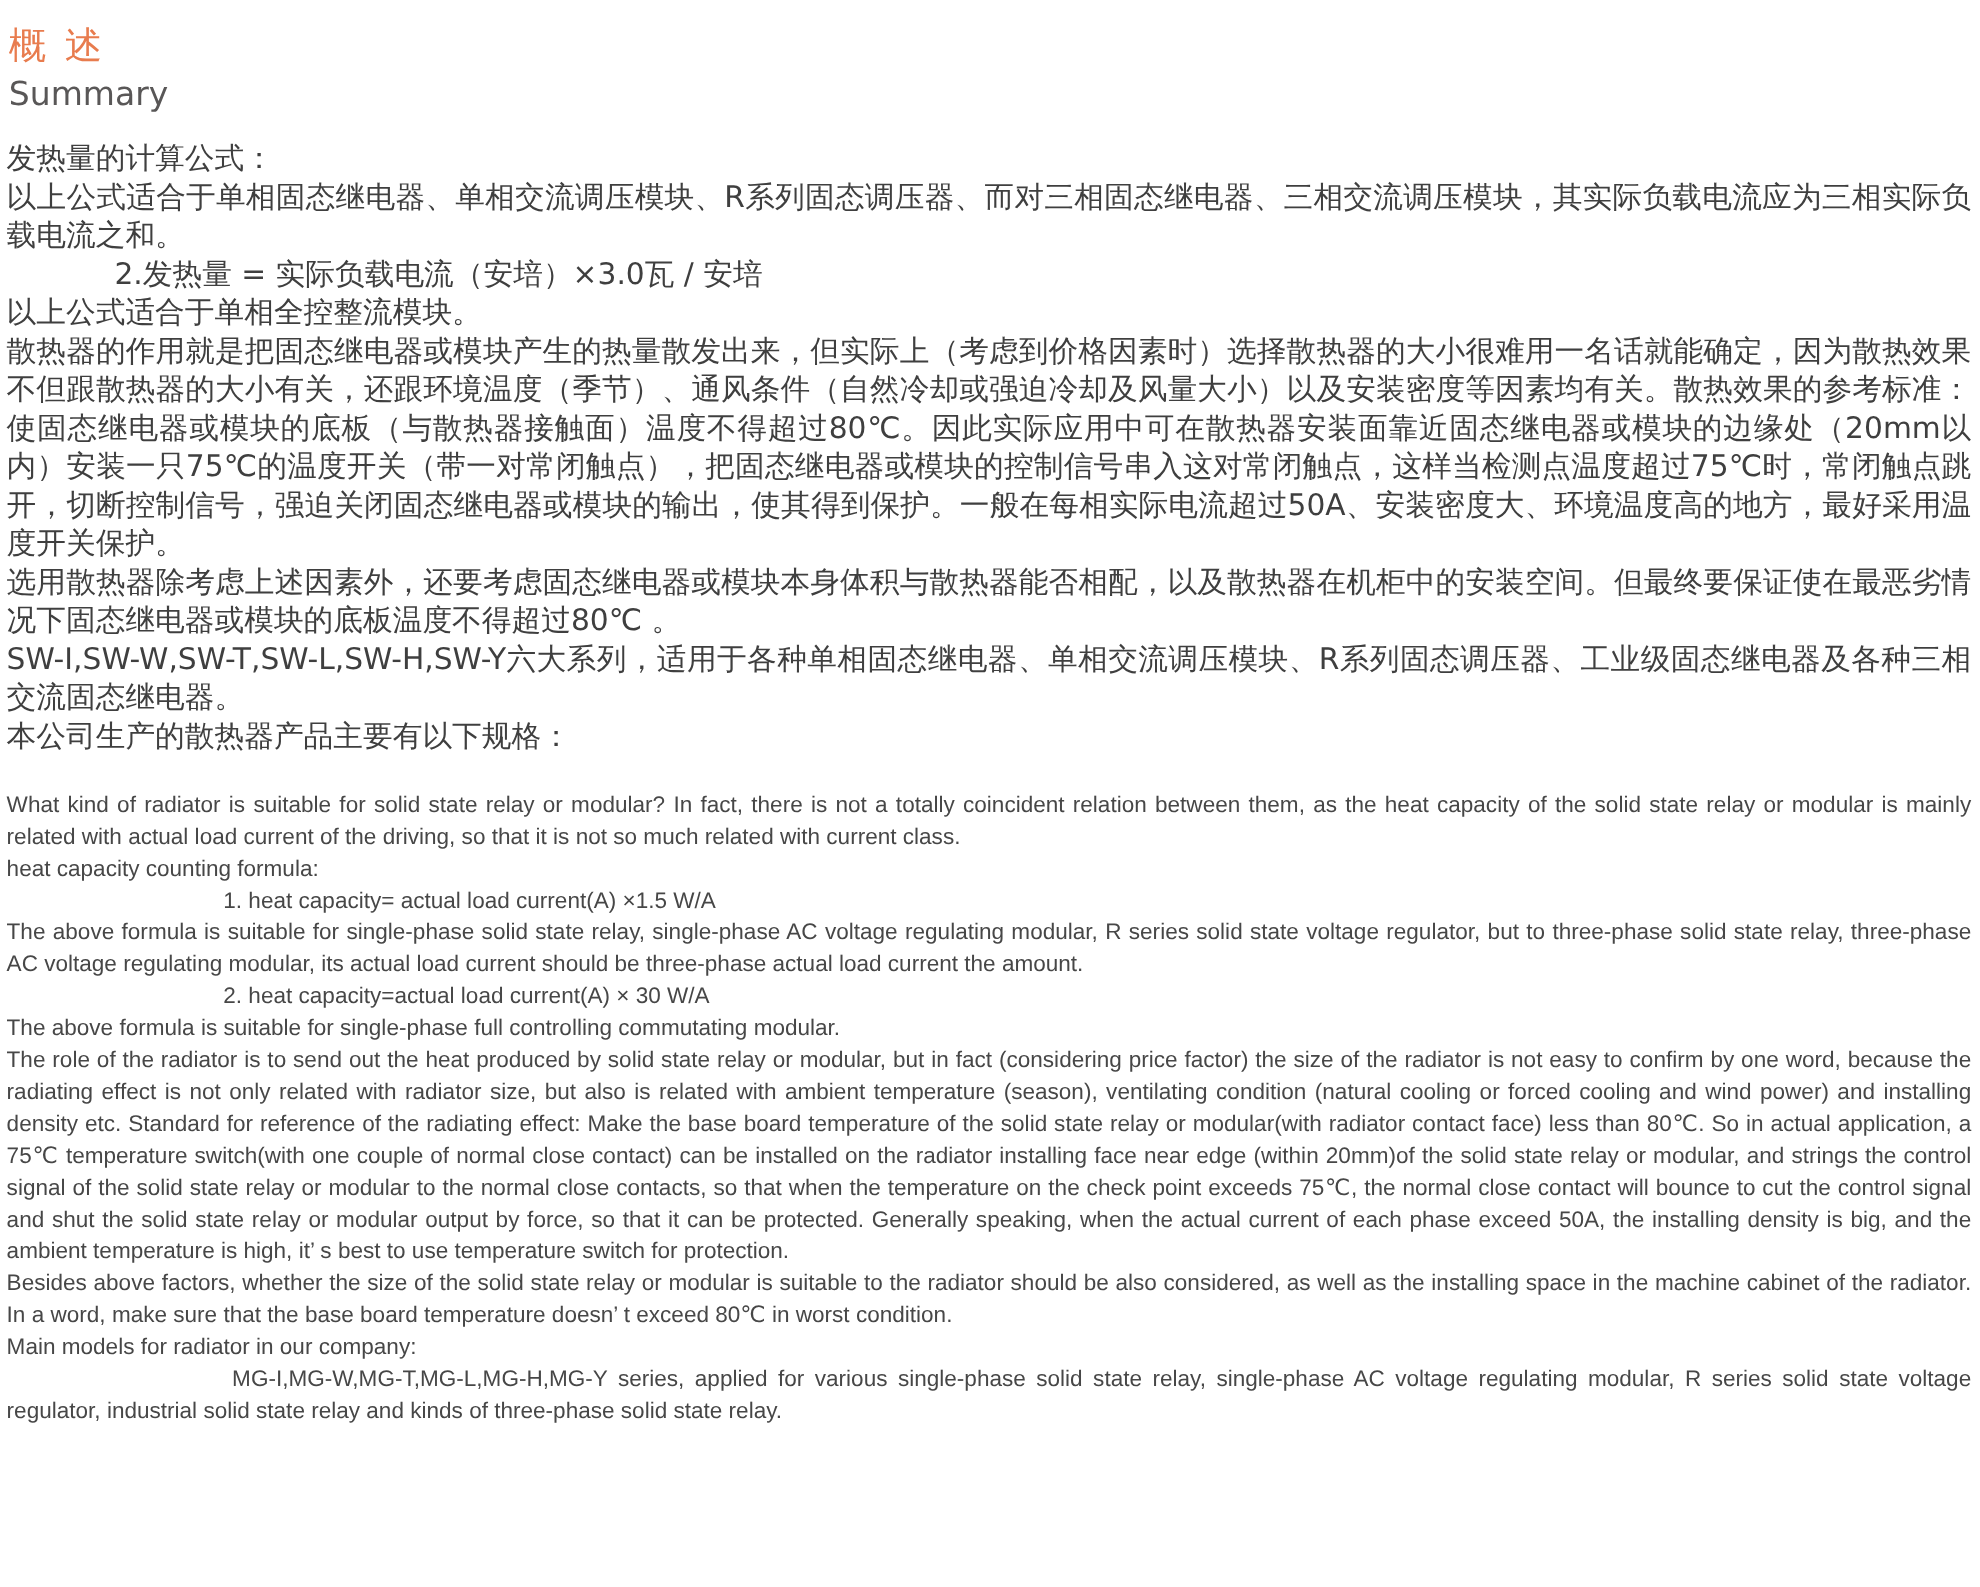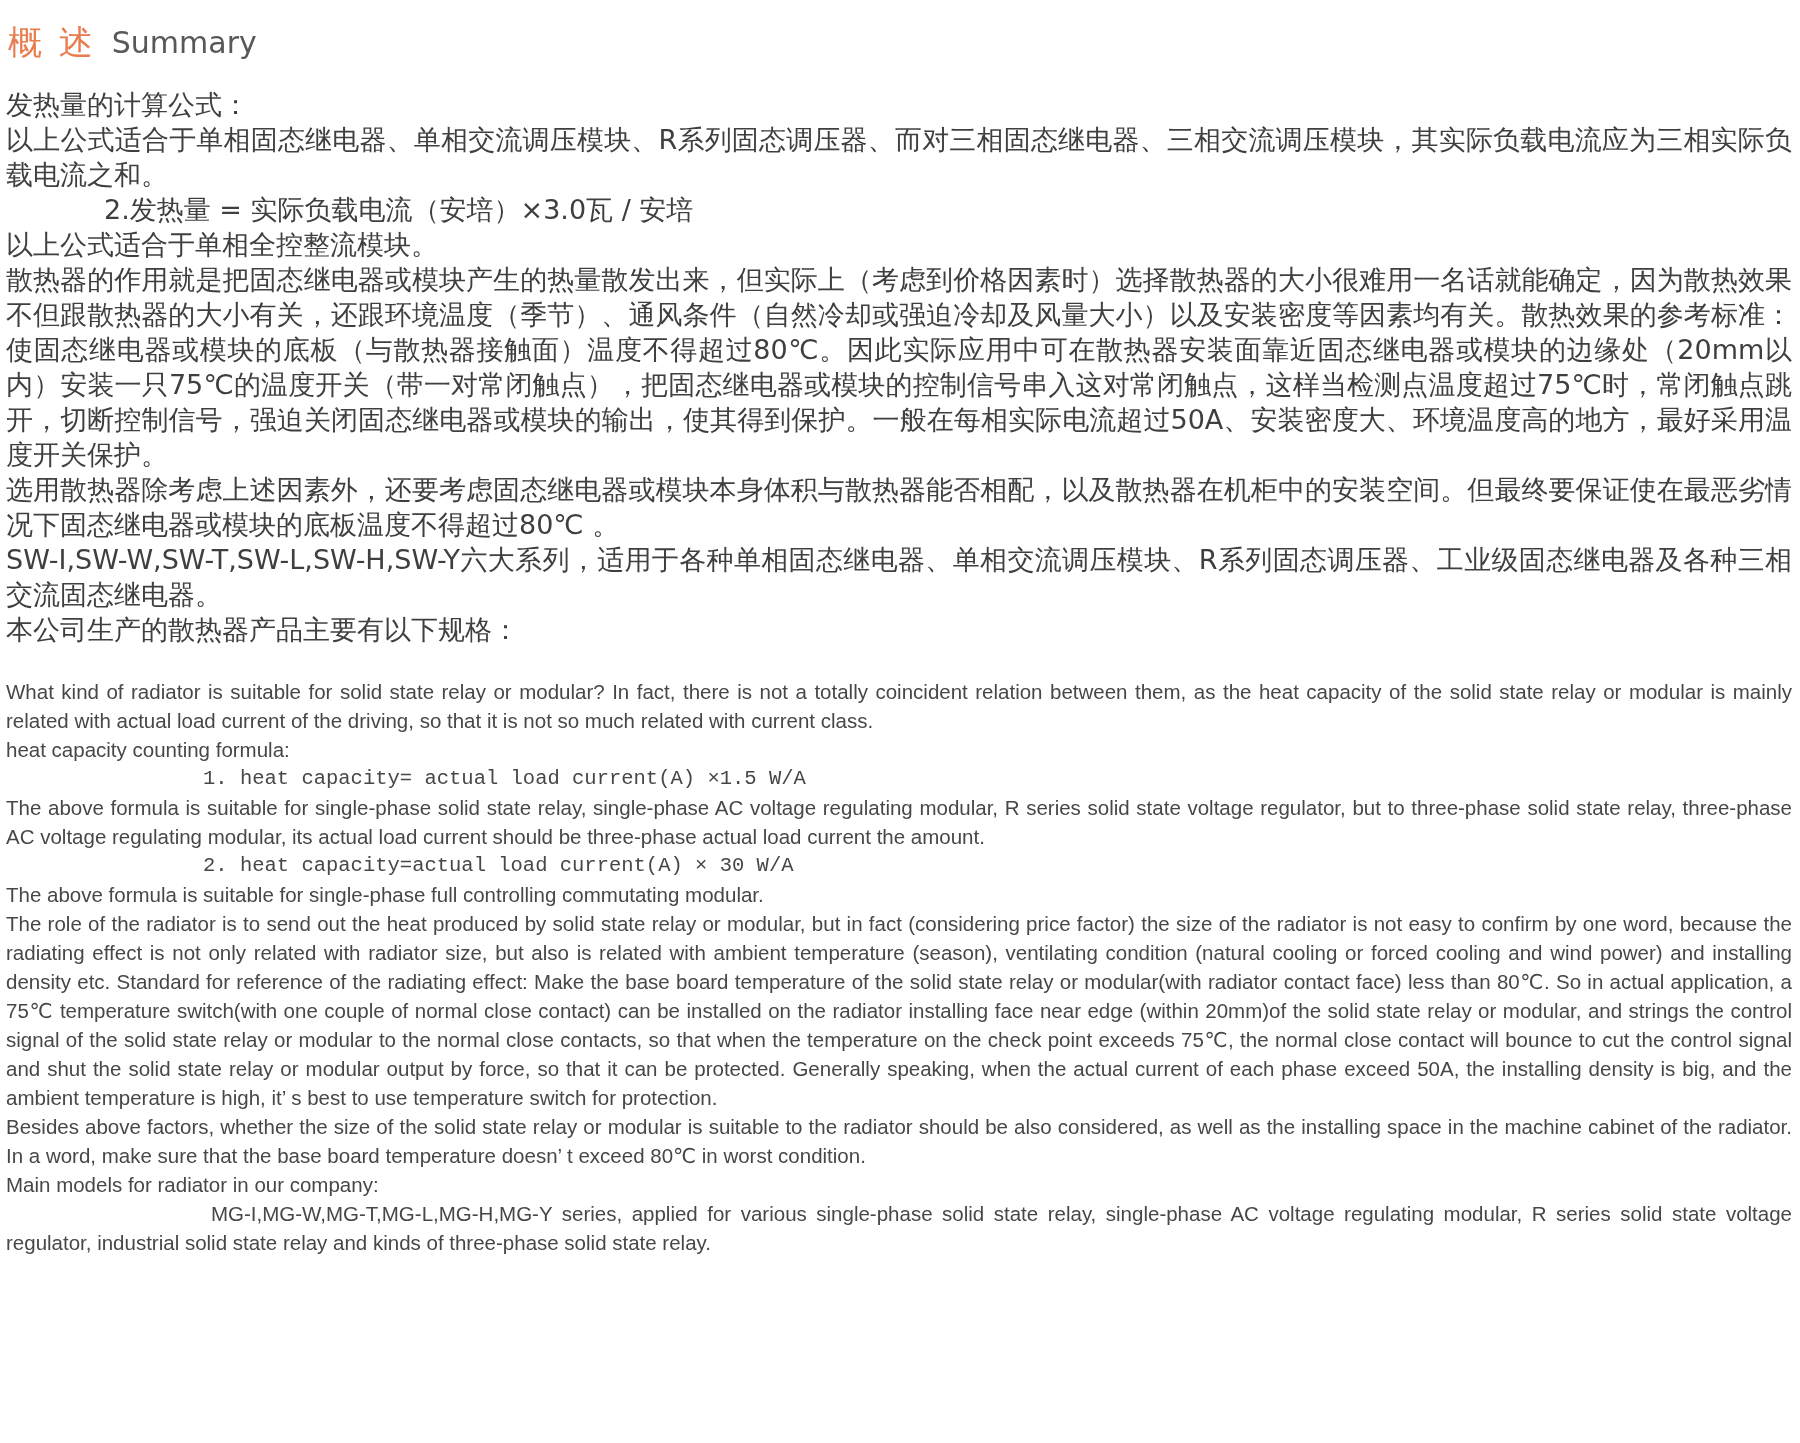--- a/index.html
+++ b/index.html
@@ -7,23 +7,24 @@
   body {
     width: 1800px;
     height: 1443px;
     overflow: hidden;
     font-family: "DejaVu Sans", "Liberation Sans", sans-serif;
     color: #3f3f3f;
     padding: 22px 8px 0 6px;
   }
   .title-row {
     display: flex;
-    align-items: center;
-    gap: 16px;
+    align-items: flex-start;
+    gap: 5px;
     padding-left: 2px;
+    flex-direction: column;
   }
   .title-zh {
     color: #e87c4e;
     font-size: 34px;
     font-weight: 500;
     letter-spacing: 3px;
     line-height: 1.2;
   }
   .title-en {
     color: #595757;
@@ -47,21 +48,20 @@
     width: 1786px;
     font-size: 20.5px;
     line-height: 29px;
     text-align: justify;
     color: #474747;
     font-family: "Liberation Sans", "DejaVu Sans", sans-serif;
   }
   .en-block p.formula-en {
     padding-left: 197px;
     text-align: left;
-    font-family: Liberation Mono, monospace;
   }
   .en-block p.indent-first {
     text-indent: 205px;
   }
 </style>
 </head>
 <body>
 
 <header class="title-row">
   <span class="title-zh">概 述</span>

